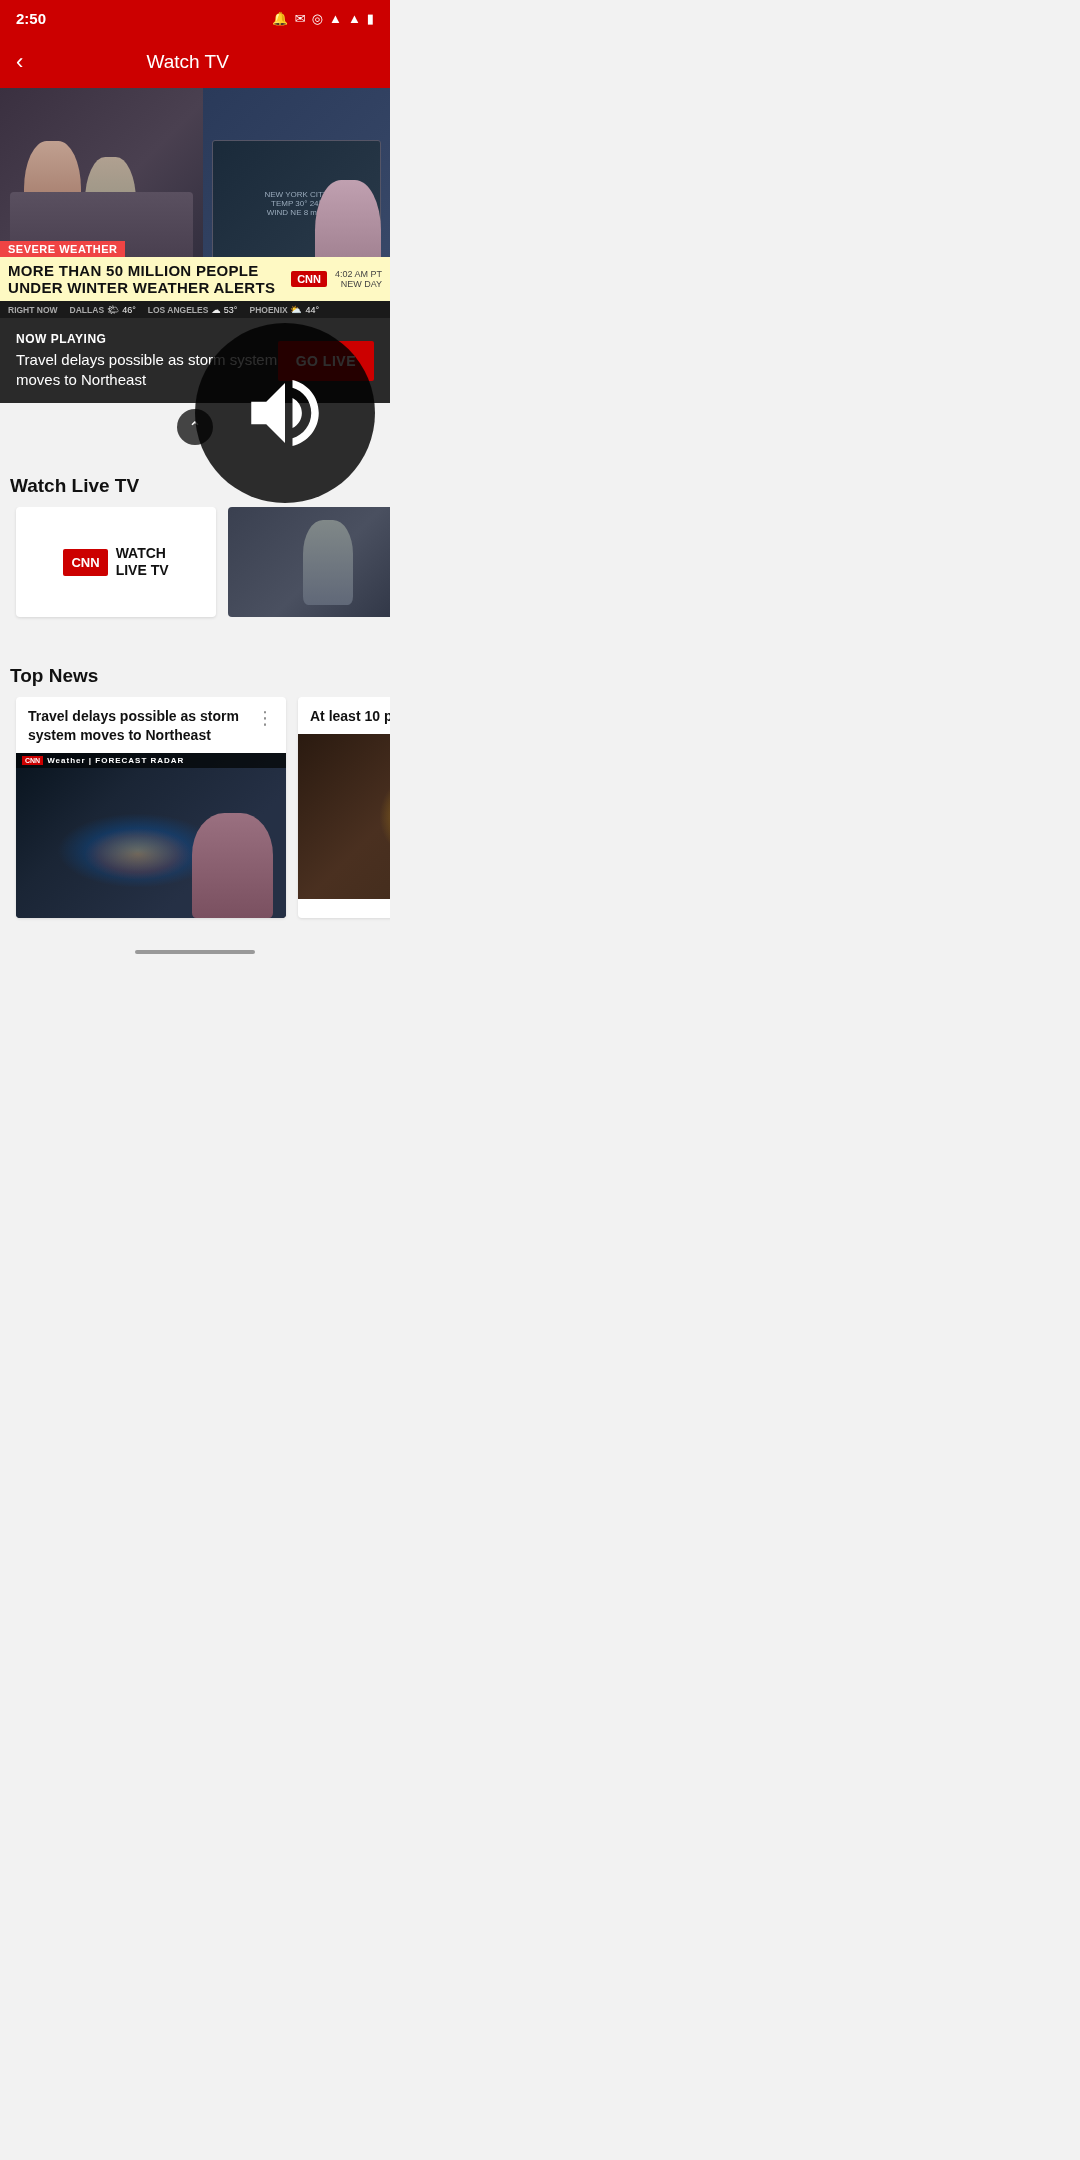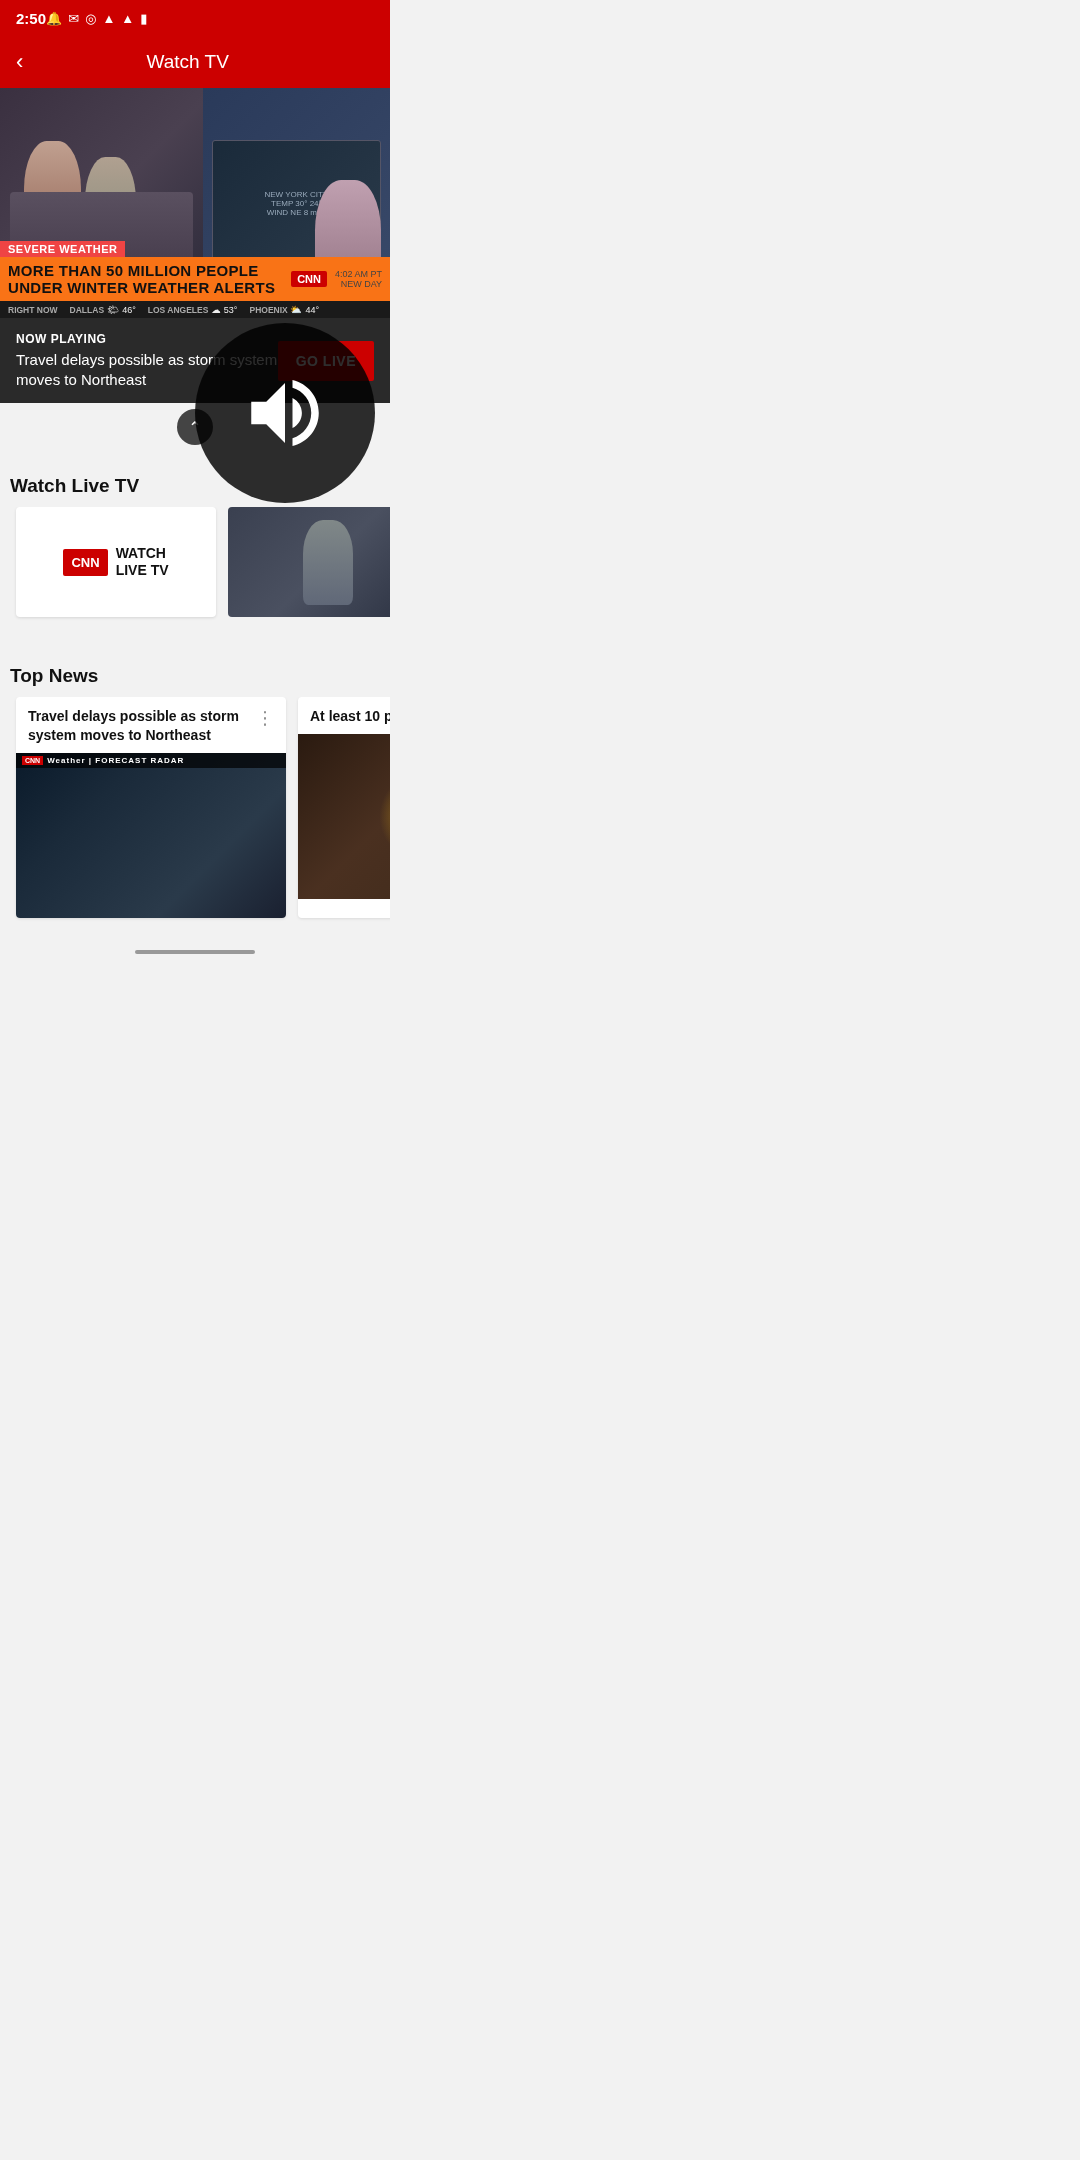--- a/index.html
+++ b/index.html
@@ -10,21 +10,21 @@
       background: #f2f2f2;
       font-family: -apple-system, 'Helvetica Neue', Arial, sans-serif;
       overflow-x: hidden;
     }
 
     
     .status-bar {
       background: #cc0000;
       color: white;
       display: flex;
-      justify-content: flex-start;
+      justify-content: space-between;
       align-items: center;
       padding: 6px 16px;
       height: 36px;
     }
     .status-time {
       font-size: 15px;
       font-weight: 600;
     }
     .status-icons {
       display: flex;
@@ -158,21 +158,21 @@
     .ticker-label {
       background: #ef4444;
       color: white;
       font-size: 11px;
       font-weight: 700;
       padding: 2px 8px;
       display: inline-block;
       letter-spacing: 0.5px;
     }
     .ticker-main {
-      background: #f97316;
+      background: #fef9c3;
       padding: 5px 8px;
       display: flex;
       align-items: center;
       justify-content: space-between;
     }
     .ticker-headline {
       font-size: 15px;
       font-weight: 800;
       color: #111;
       letter-spacing: 0.3px;
@@ -420,21 +420,21 @@
       height: 100%;
     }
 
     
     .radar-img {
       background: linear-gradient(135deg, #0a1a2a 0%, #1a2a3a 30%, #2a3a4a 70%, #1a2030 100%);
       position: relative;
       display: flex;
       align-items: flex-start;
       justify-content: flex-start;
-      flex-direction: row;
+      flex-direction: column;
     }
     .radar-header {
       background: rgba(0,0,0,0.7);
       width: 100%;
       padding: 3px 6px;
       display: flex;
       align-items: center;
       gap: 4px;
     }
     .radar-cnn-logo {

